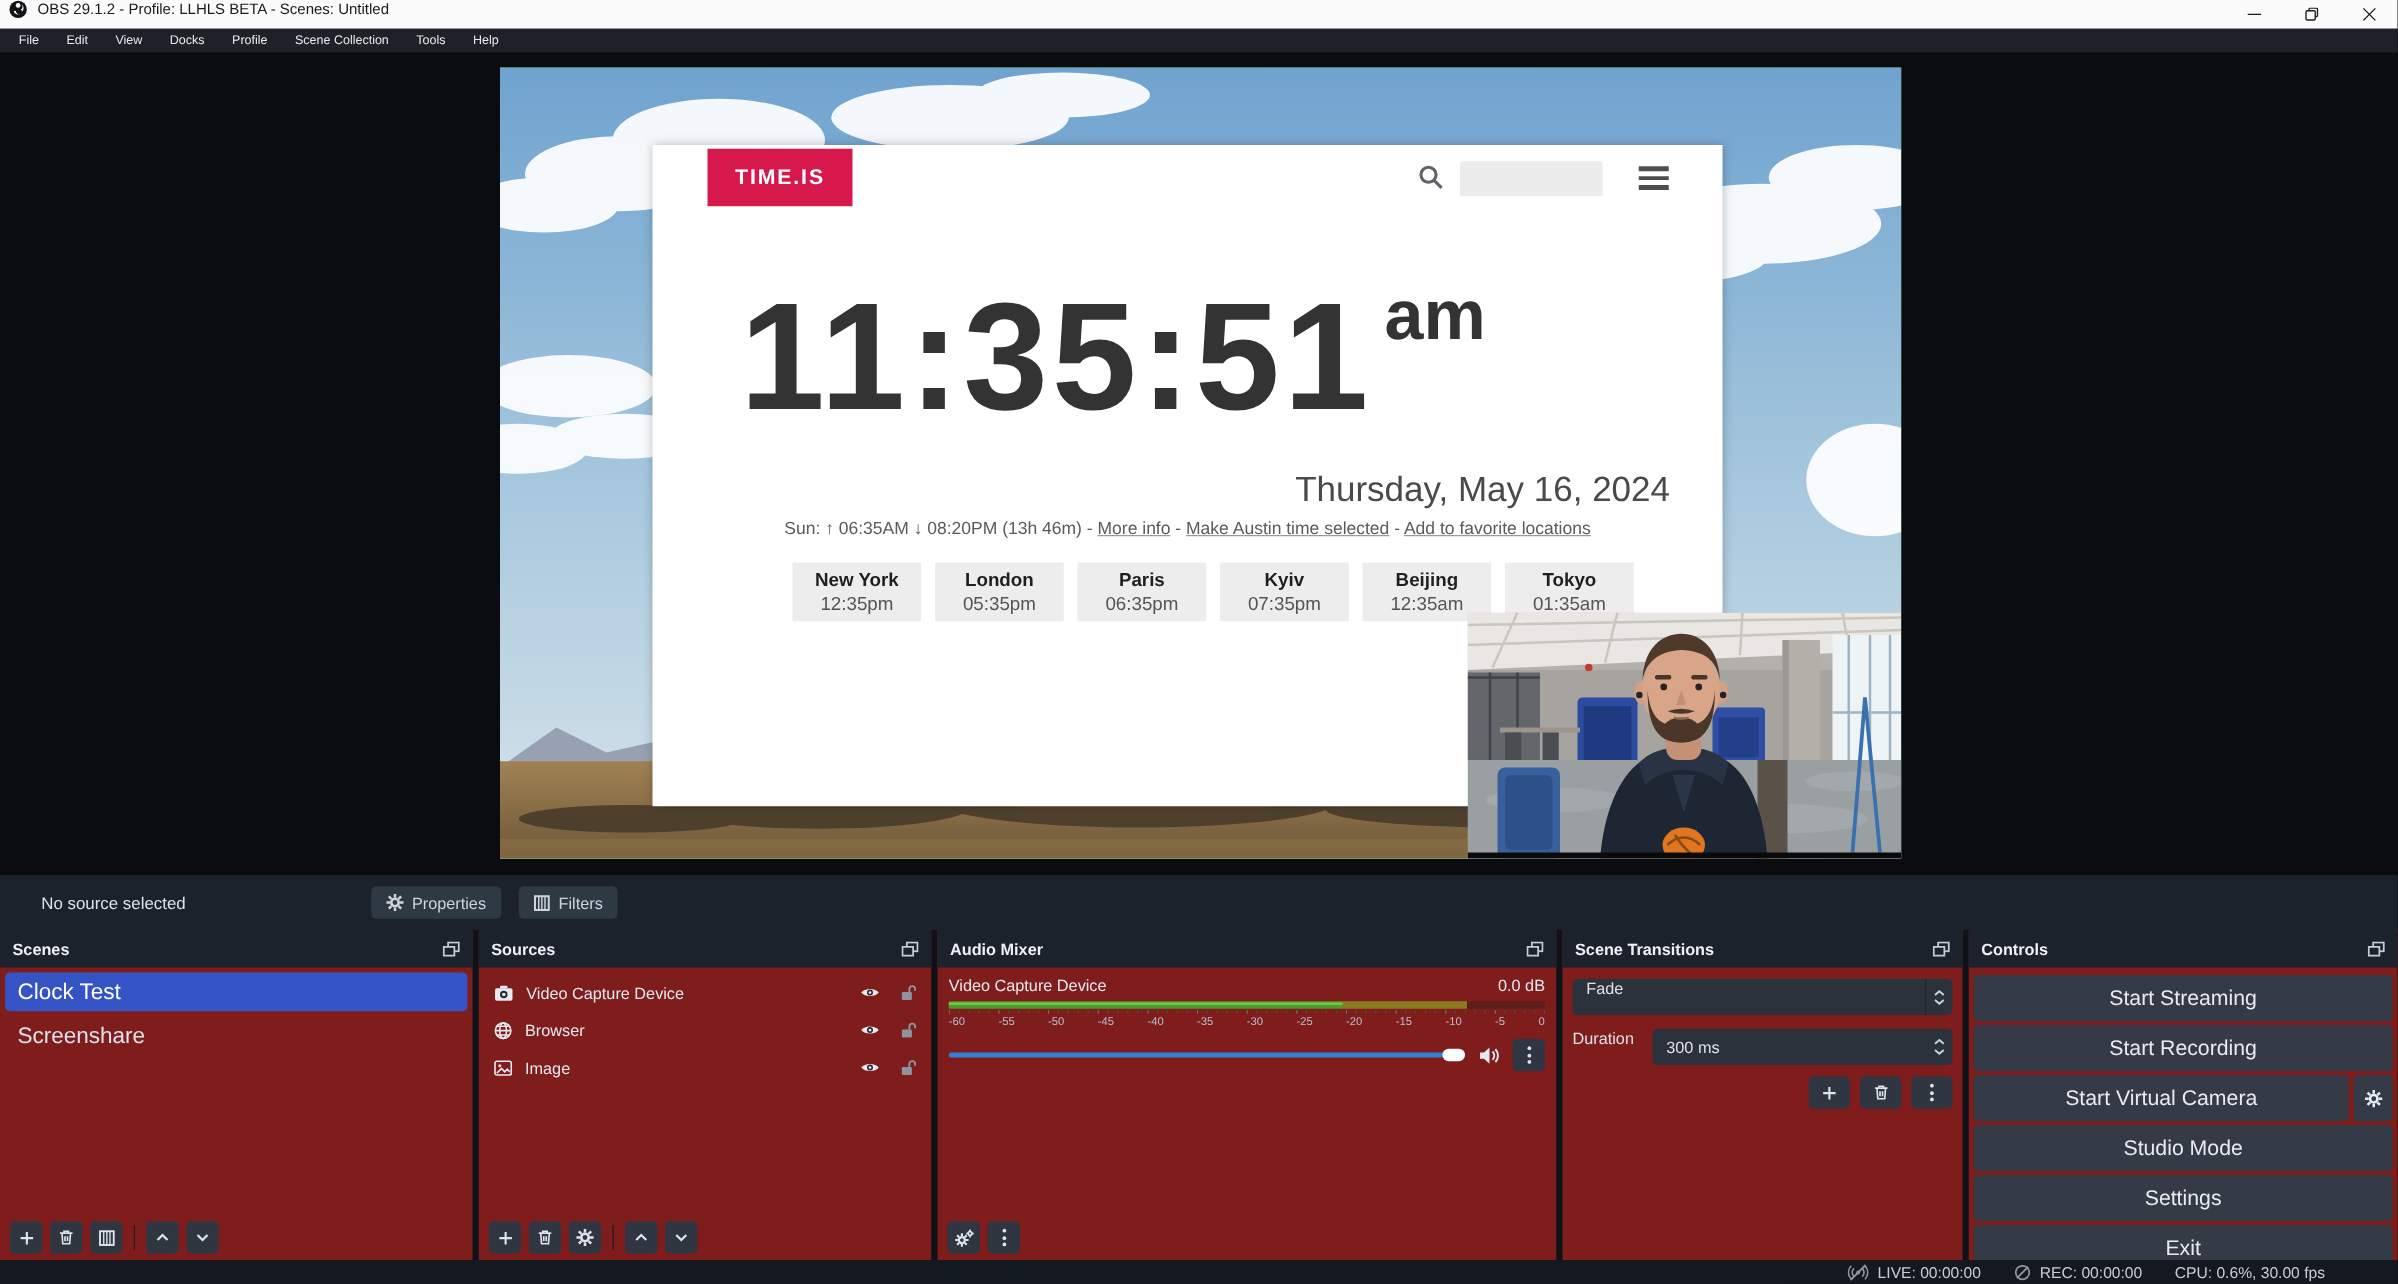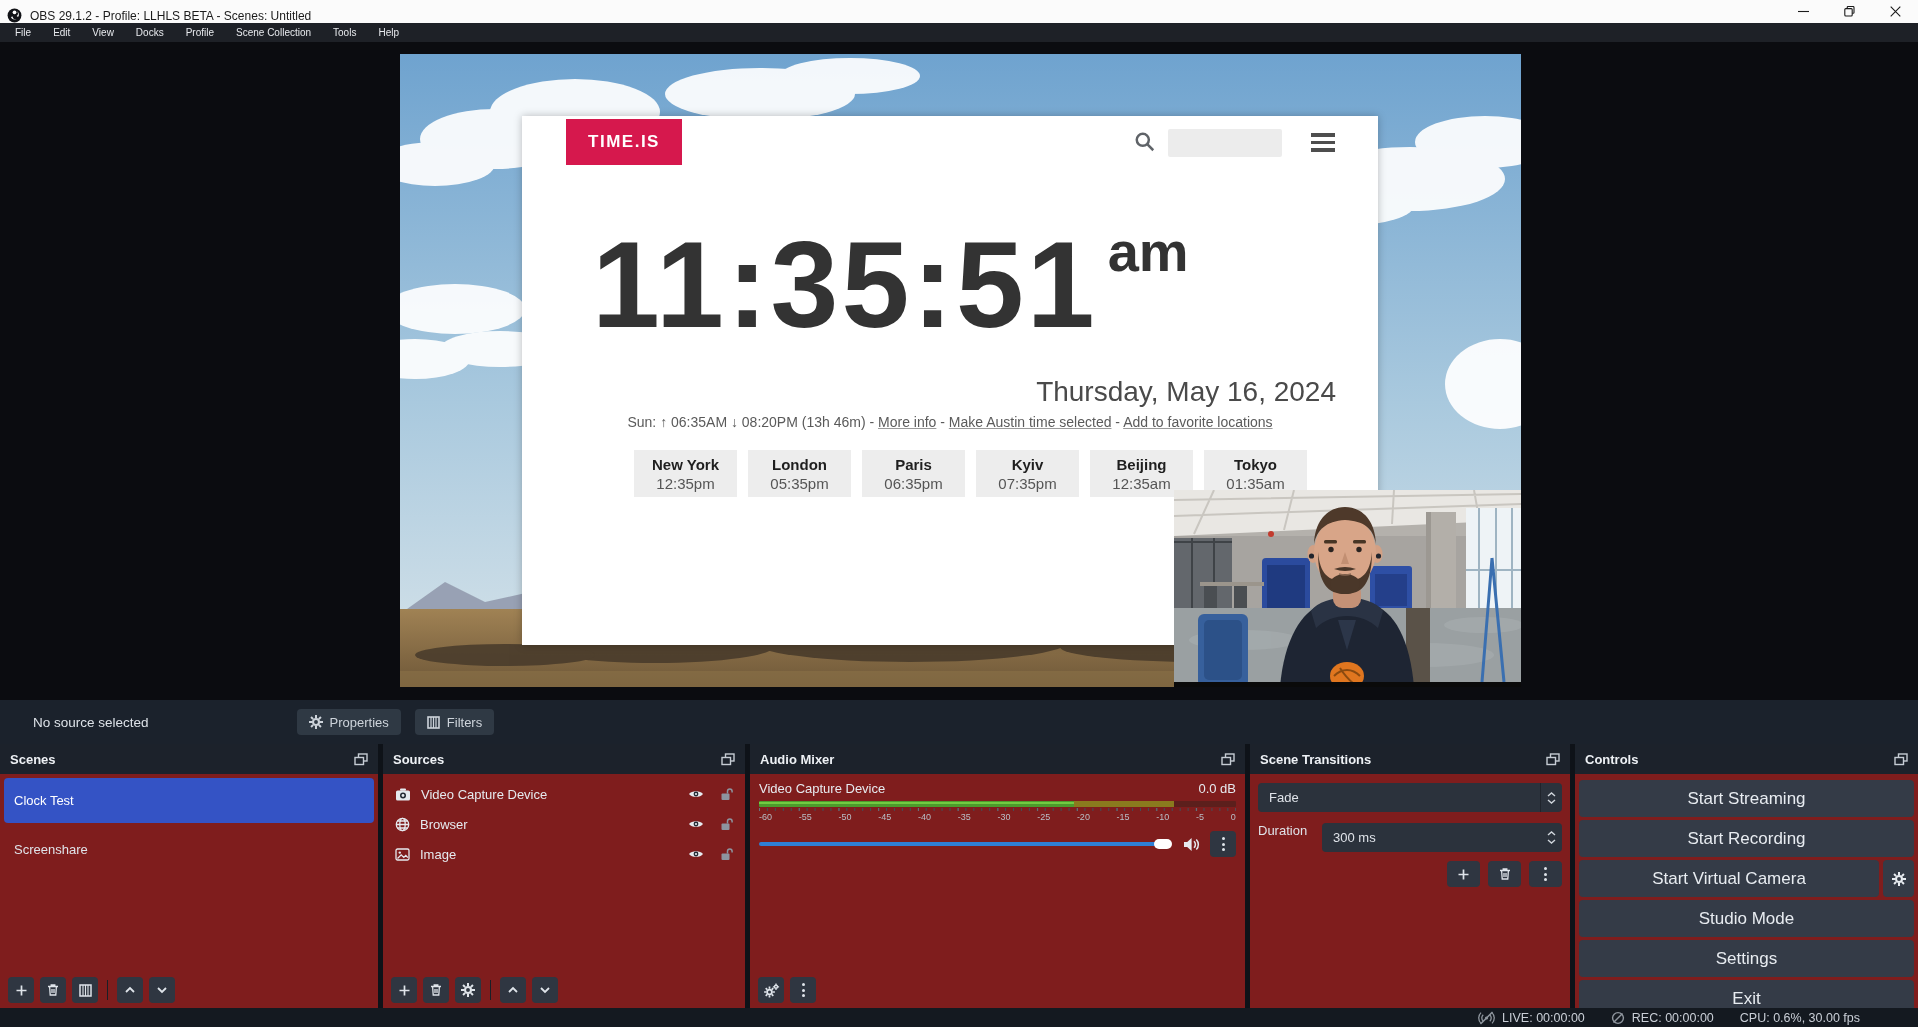--- a/index.html
+++ b/index.html
@@ -3,21 +3,21 @@
 <meta charset="utf-8">
 <style>
   * { margin:0; padding:0; box-sizing:border-box; cursor:default; }
   html,body { width:1918px; height:1027px; overflow:hidden; background:#0b0c10;
     font-family:"Liberation Sans","DejaVu Sans",sans-serif; }
   svg { display:block; }
   .app { position:absolute; inset:0; width:1918px; height:1027px; }
 
   
   .titlebar { position:absolute; left:0; top:0; width:100%; height:23px; background:#fbfbfb;
-    display:flex; align-items:flex-end; color:#1b1b1b; font-size:12px; }
+    display:flex; align-items:flex-start; color:#1b1b1b; font-size:12px; }
   .titlebar .logo { margin:0 8px 0 7px; }
   .win-btns { margin-left:auto; display:flex; height:100%; }
   .win-btn { width:46px; height:100%; display:flex; align-items:center; justify-content:center; color:#1b1b1b; }
 
   
   .menubar { position:absolute; left:0; top:23px; width:100%; height:19px; background:#1e2127;
     display:flex; align-items:center; color:#e8eaee; font-size:10px; padding-left:4px; }
   .menu-item { padding:3px 11px; }
 
   
@@ -71,22 +71,22 @@
   .ib { width:26px; height:26px; background:#2f3641; border-radius:4px; color:#dfe4ea;
     display:flex; align-items:center; justify-content:center; }
   .tool-sep { width:1px; height:20px; background:#1a1f27; margin:0 3px; }
 
   #dock-scenes { left:0; width:378px; }
   #dock-sources { left:383px; width:362px; }
   #dock-mixer { left:750px; width:495px; }
   #dock-trans { left:1250px; width:320px; }
   #dock-controls { left:1575px; width:343px; }
 
-  .scene-row { height:45px; margin:4px; border-radius:4px; display:flex; align-items:center;
-    padding:0 10px; font-size:13px; color:#dfe3e9; }
+  .scene-row { height:31px; margin:4px; border-radius:4px; display:flex; align-items:center;
+    padding:0 10px; font-size:18px; color:#dfe3e9; }
   .scene-row.sel { background:#3453c5; color:#fff; }
 
   .source-row { height:30px; display:flex; align-items:center; padding:0 12px; gap:10px;
     font-size:13px; color:#e6eaef; }
   .source-row:first-child { margin-top:5px; }
   .source-row .sp { flex:1; }
   .source-row .eye { color:#e6eaef; }
   .source-row .lock { color:#8d949f; margin-left:6px; }
 
   .mixer-body { padding:7px 9px; }
@@ -101,21 +101,21 @@
   .ticks { display:flex; justify-content:space-between; font-size:9px; color:#b9bfc7; margin-top:1px; }
   .vol-row { display:flex; align-items:center; margin-top:9px; }
   .vol-track { flex:1; height:4px; background:#2f7fd6; border-radius:2px; position:relative; }
   .vol-handle { position:absolute; right:-1px; top:-3px; width:18px; height:10px; background:#fff; border-radius:5px; }
   .vol-row .spk { color:#e6eaef; margin-left:12px; }
   .mx-dots { margin-left:10px; }
   .dots { display:flex; flex-direction:column; gap:2.5px; align-items:center; }
   .dots i { width:3px; height:3px; border-radius:50%; background:#dfe4ea; }
 
   .trans-body { padding:9px 8px; font-size:13px; color:#dfe3e9; }
-  .combo { height:29px; background:#2b323c; border-radius:4px; display:flex; align-items:center; padding:0 0 0 11px; }
+  .combo { height:29px; background:#2b323c; border-radius:4px; display:flex; padding:0 0 0 11px; }
   .combo .arrows { margin-left:auto; border-left:1px solid #1f242c; align-self:stretch; width:22px;
     display:flex; flex-direction:column; align-items:center; justify-content:center; gap:2px; color:#cfd5db; }
   .dur-row { display:flex; margin-top:11px; }
   .dur-row .lab { width:64px; }
   .spin { flex:1; height:29px; background:#2b323c; border-radius:4px; display:flex; align-items:center; padding:0 6px 0 11px; }
   .spin .arrows { margin-left:auto; display:flex; flex-direction:column; gap:3px; color:#cfd5db; }
   .trans-btns { display:flex; justify-content:flex-end; gap:8px; margin-top:9px; }
   .trans-btns .ib { width:33px; }
 
   .ctl-body { padding:3px 3px; }

